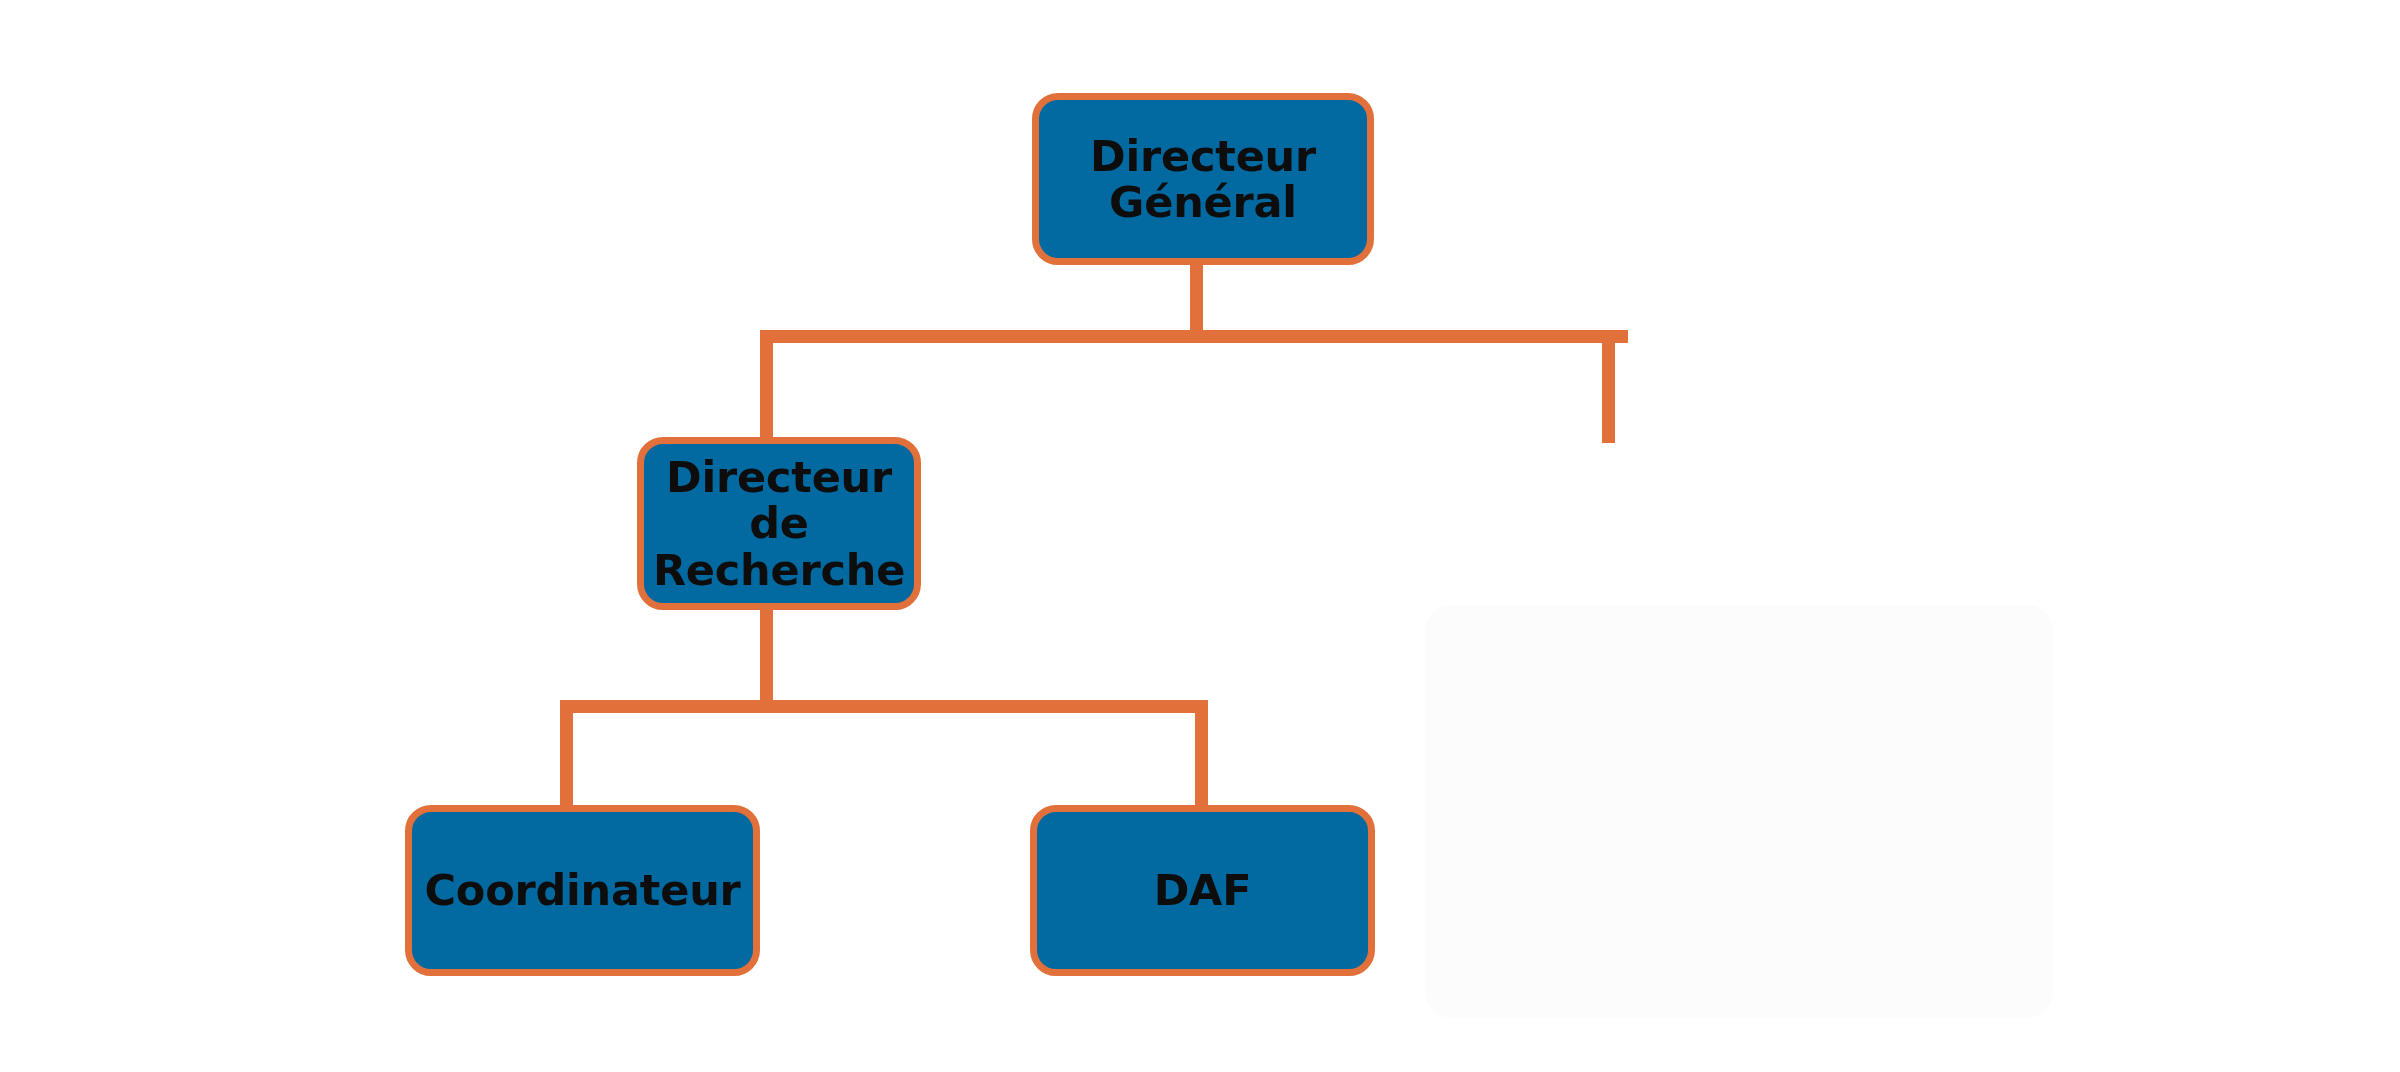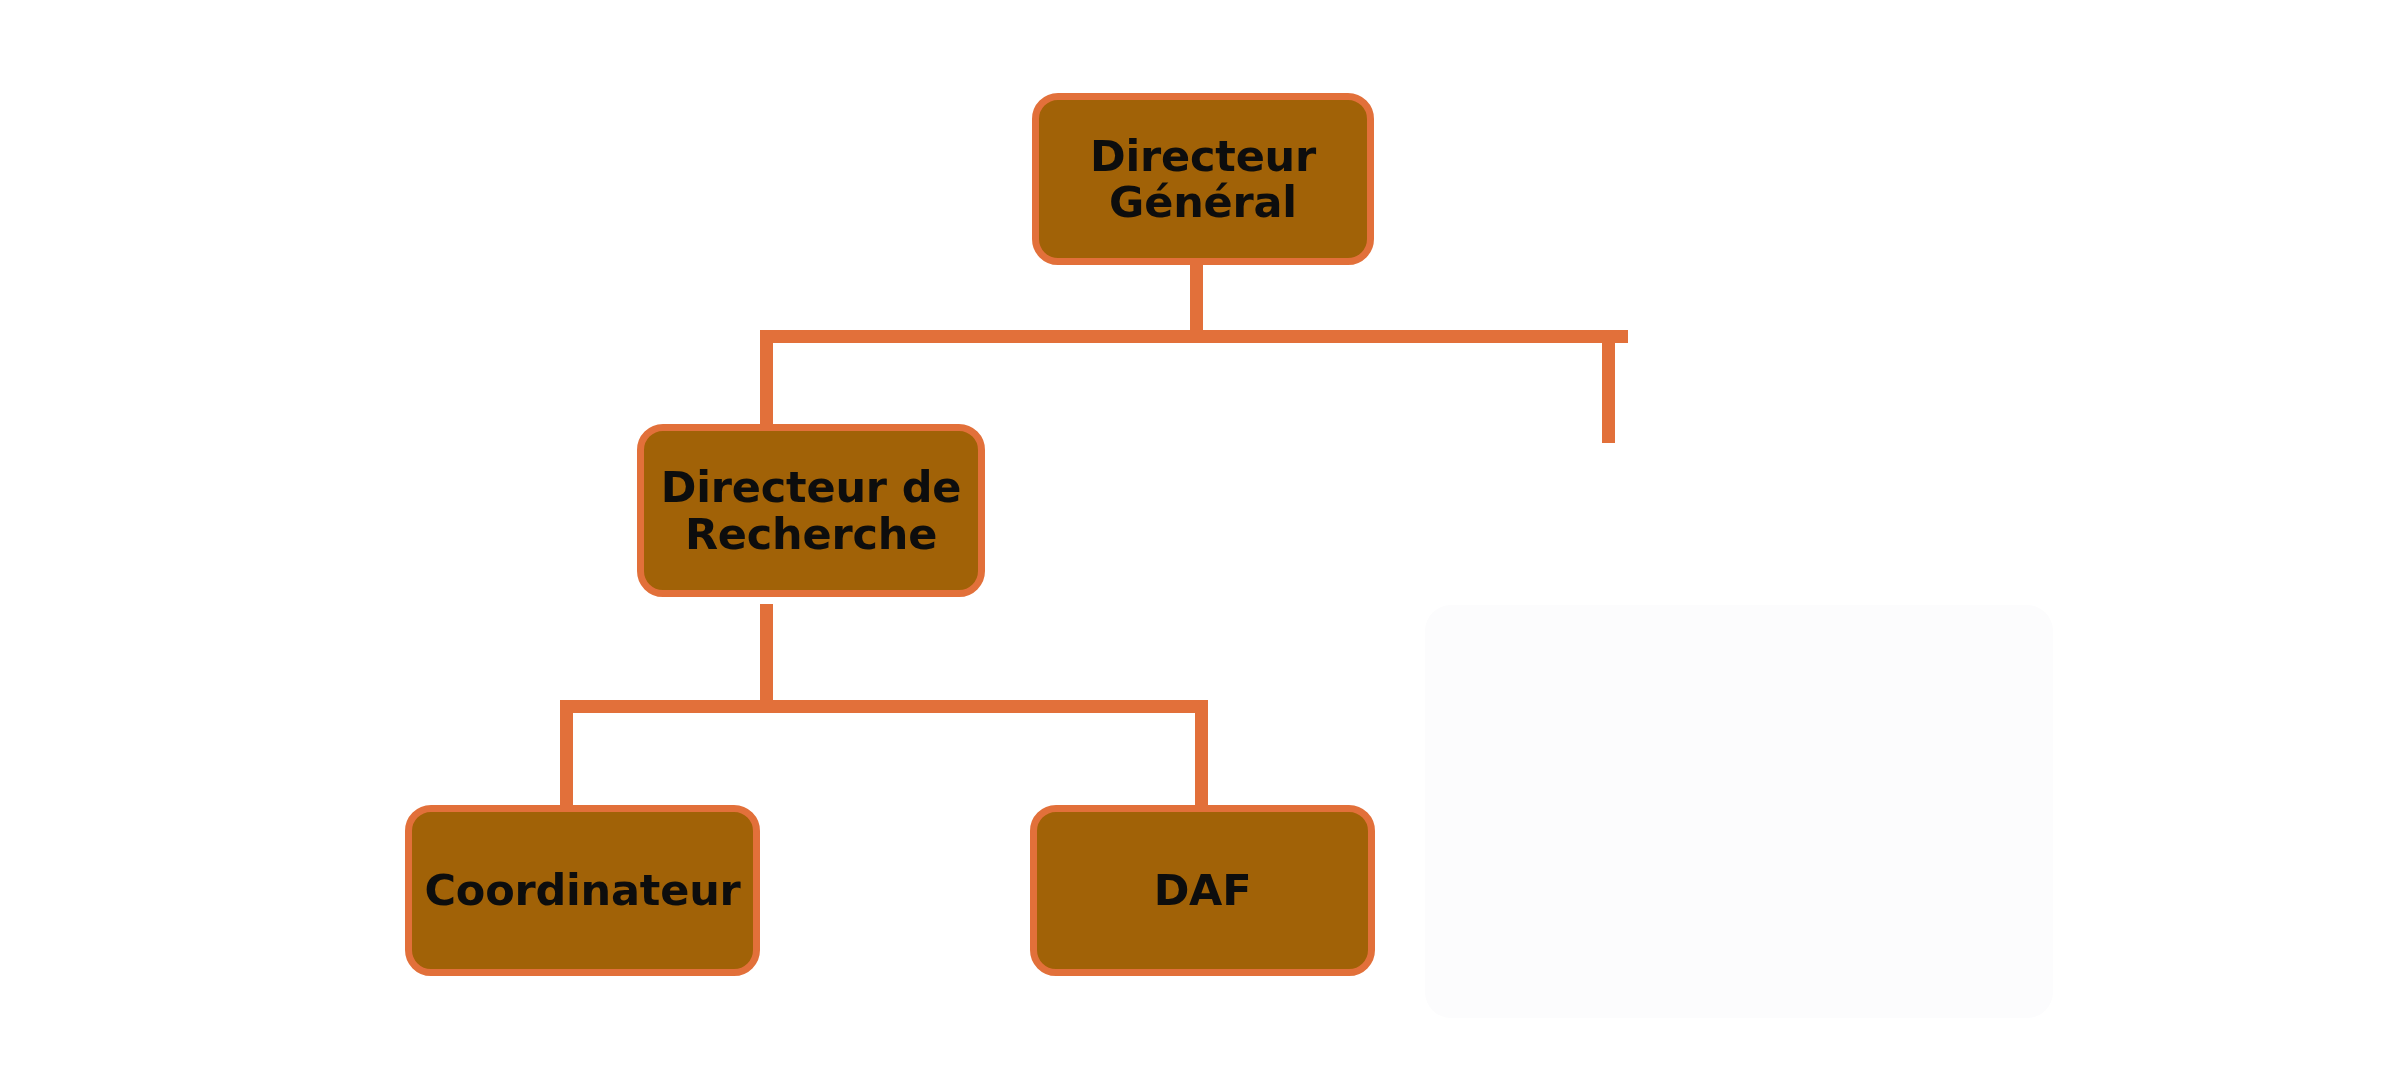--- a/index.html
+++ b/index.html
@@ -31,41 +31,41 @@
   }
   
   .conn {
     position: absolute;
     background: #e2703a;
   }
   
   .node {
     position: absolute;
     box-sizing: border-box;
-    background: #a16207;
+    background: #0369a1;
     border: 7px solid #e2703a;
     border-radius: 26px;
     display: flex;
     align-items: center;
     justify-content: center;
     text-align: center;
     z-index: 3;
   }
   .node-label {
     color: #0d0d0d;
     font-weight: 700;
     font-size: 43px;
     line-height: 1.08;
     letter-spacing: -0.2px;
     white-space: pre-line;
     padding: 0 14px;
   }
   
   #node-dg        { left: 1032px; top: 93px;  width: 342px; height: 172px; }
-  #node-dr        { left: 637px;  top: 424px; width: 348px; height: 173px; }
+  #node-dr        { left: 637px;  top: 437px; width: 284px; height: 173px; }
   #node-cp        { left: 1430px; top: 437px; width: 345px; height: 173px; }
   #node-coord     { left: 405px;  top: 805px; width: 355px; height: 171px; }
   #node-daf       { left: 1030px; top: 805px; width: 345px; height: 171px; }
 
   
   #c-dg-stem      { left: 1190px; top: 260px; width: 13px;  height: 76px; }
   #c-bus-1        { left: 760px;  top: 330px; width: 868px; height: 13px; }
   #c-drop-dr      { left: 760px;  top: 330px; width: 13px;  height: 113px; }
   #c-drop-cp      { left: 1602px; top: 330px; width: 13px;  height: 113px; }
 

